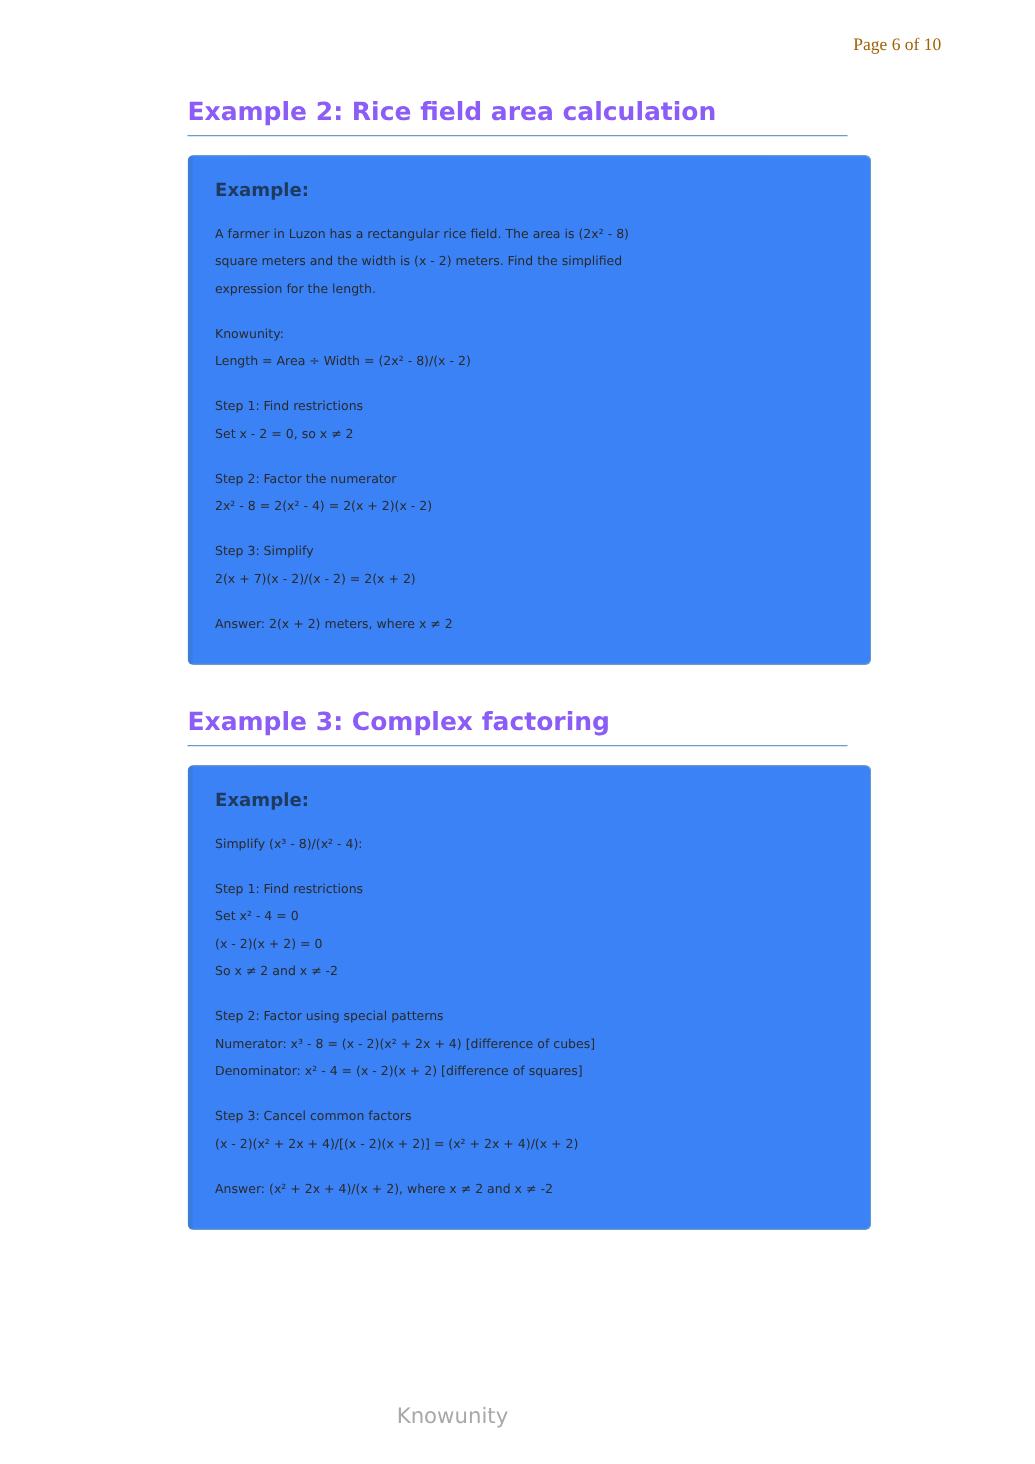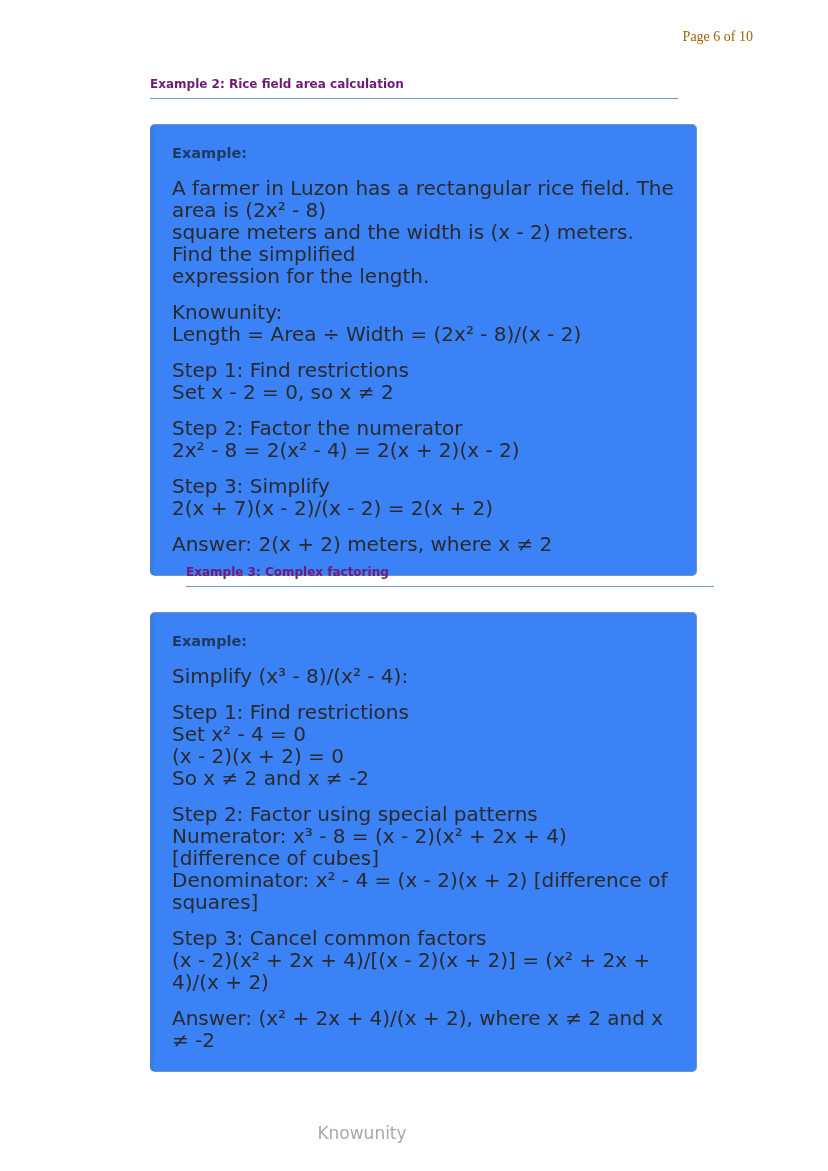--- a/index.html
+++ b/index.html
@@ -1,26 +1,26 @@
 <!DOCTYPE html>
 <html><head>
 <meta charset="utf-8">
 <style>
   html, body { margin: 0; padding: 0; background: #ffffff; }
   body { width: 828px; height: 1171px; position: relative; overflow: hidden;
          font-family: "DejaVu Sans", sans-serif; color: #222; }
   .page-num { position: absolute; top: 29px; right: 75px; font-family: "Liberation Serif", serif;
               font-size: 14px; color: #a16207; }
-  .section-title { position: absolute; left: 150px; width: 528px; font-size: 12px; font-weight: bold;
-                   color: #701a75; padding-bottom: 7px; border-bottom: 1.5px solid #6a9ac8; }
+  .section-title { position: absolute; left: 150px; width: 528px; font-size: 20px; font-weight: bold;
+                   color: #8b5cf6; padding-bottom: 7px; border-bottom: 1.5px solid #6a9ac8; }
   .card { position: absolute; left: 150px; width: 504px; background: #3b82f6;
           border: 1px solid #6a9ac8; border-left: 4px solid #3b7dd8; border-radius: 5px;
           padding: 18px 20px 20px 18px; box-sizing: content-box; }
   .card-label { font-size: 14.5px; font-weight: bold; color: #1f3a5f; margin-bottom: 14px; line-height: 20px; }
-  .para { font-size: 20px; line-height: 22px; color: #2a2a2a; margin-bottom: 14px; }
+  .para { font-size: 10px; line-height: 22px; color: #2a2a2a; margin-bottom: 14px; }
   .para:last-child { margin-bottom: 0; }
   .line { display: block; }
   .footer { position: absolute; top: 1123px; left: 0; width: 724px; text-align: center;
             font-size: 17px; color: #a8a8a8; }
 </style>
 </head>
 <body>
 
 <div class="page-num">Page 6 of 10</div>
 
@@ -46,21 +46,21 @@
   </div>
   <div class="para">
     <span class="line">Step 3: Simplify</span>
     <span class="line">2(x + 7)(x - 2)/(x - 2) = 2(x + 2)</span>
   </div>
   <div class="para">
     <span class="line">Answer: 2(x + 2) meters, where x ≠ 2</span>
   </div>
 </div>
 
-<div class="section-title" style="top:565px;margin-left:36px;">Example 3: Complex factoring</div>
+<div class="section-title" style="top:565px;">Example 3: Complex factoring</div>
 <div class="card" style="top:612px;">
   <div class="card-label">Example:</div>
   <div class="para">
     <span class="line">Simplify (x³ - 8)/(x² - 4):</span>
   </div>
   <div class="para">
     <span class="line">Step 1: Find restrictions</span>
     <span class="line">Set x² - 4 = 0</span>
     <span class="line">(x - 2)(x + 2) = 0</span>
     <span class="line">So x ≠ 2 and x ≠ -2</span>

